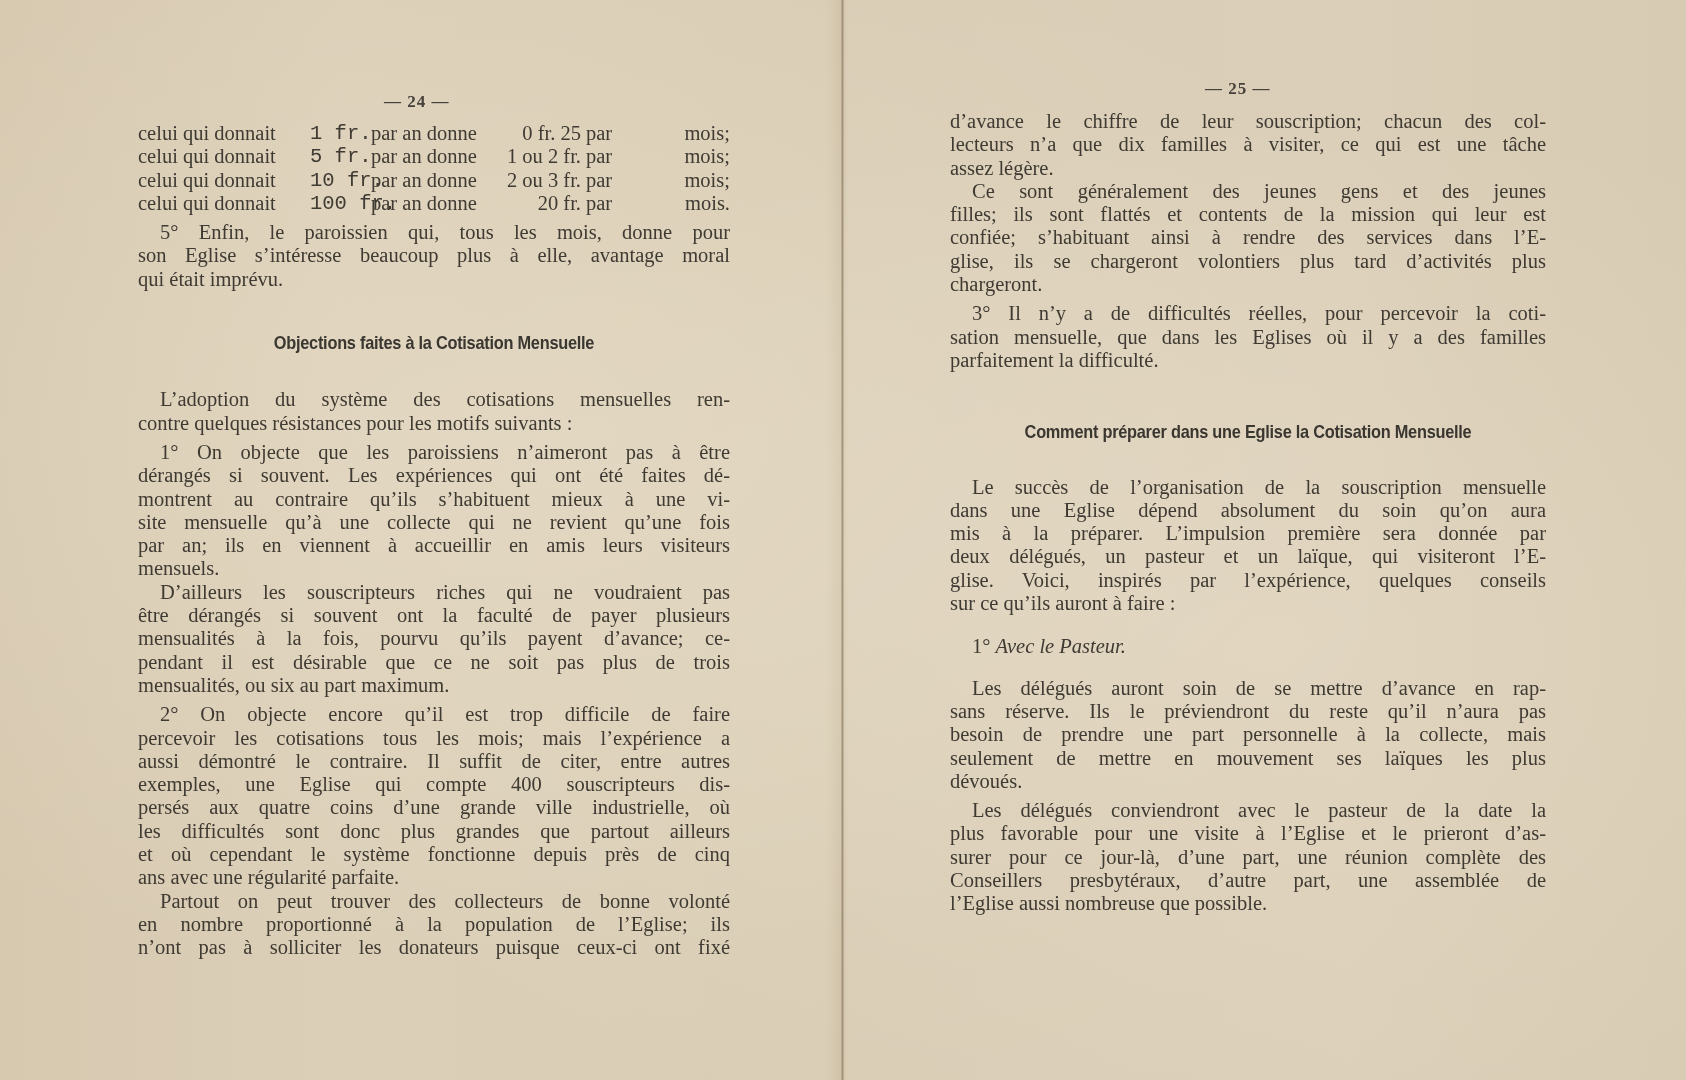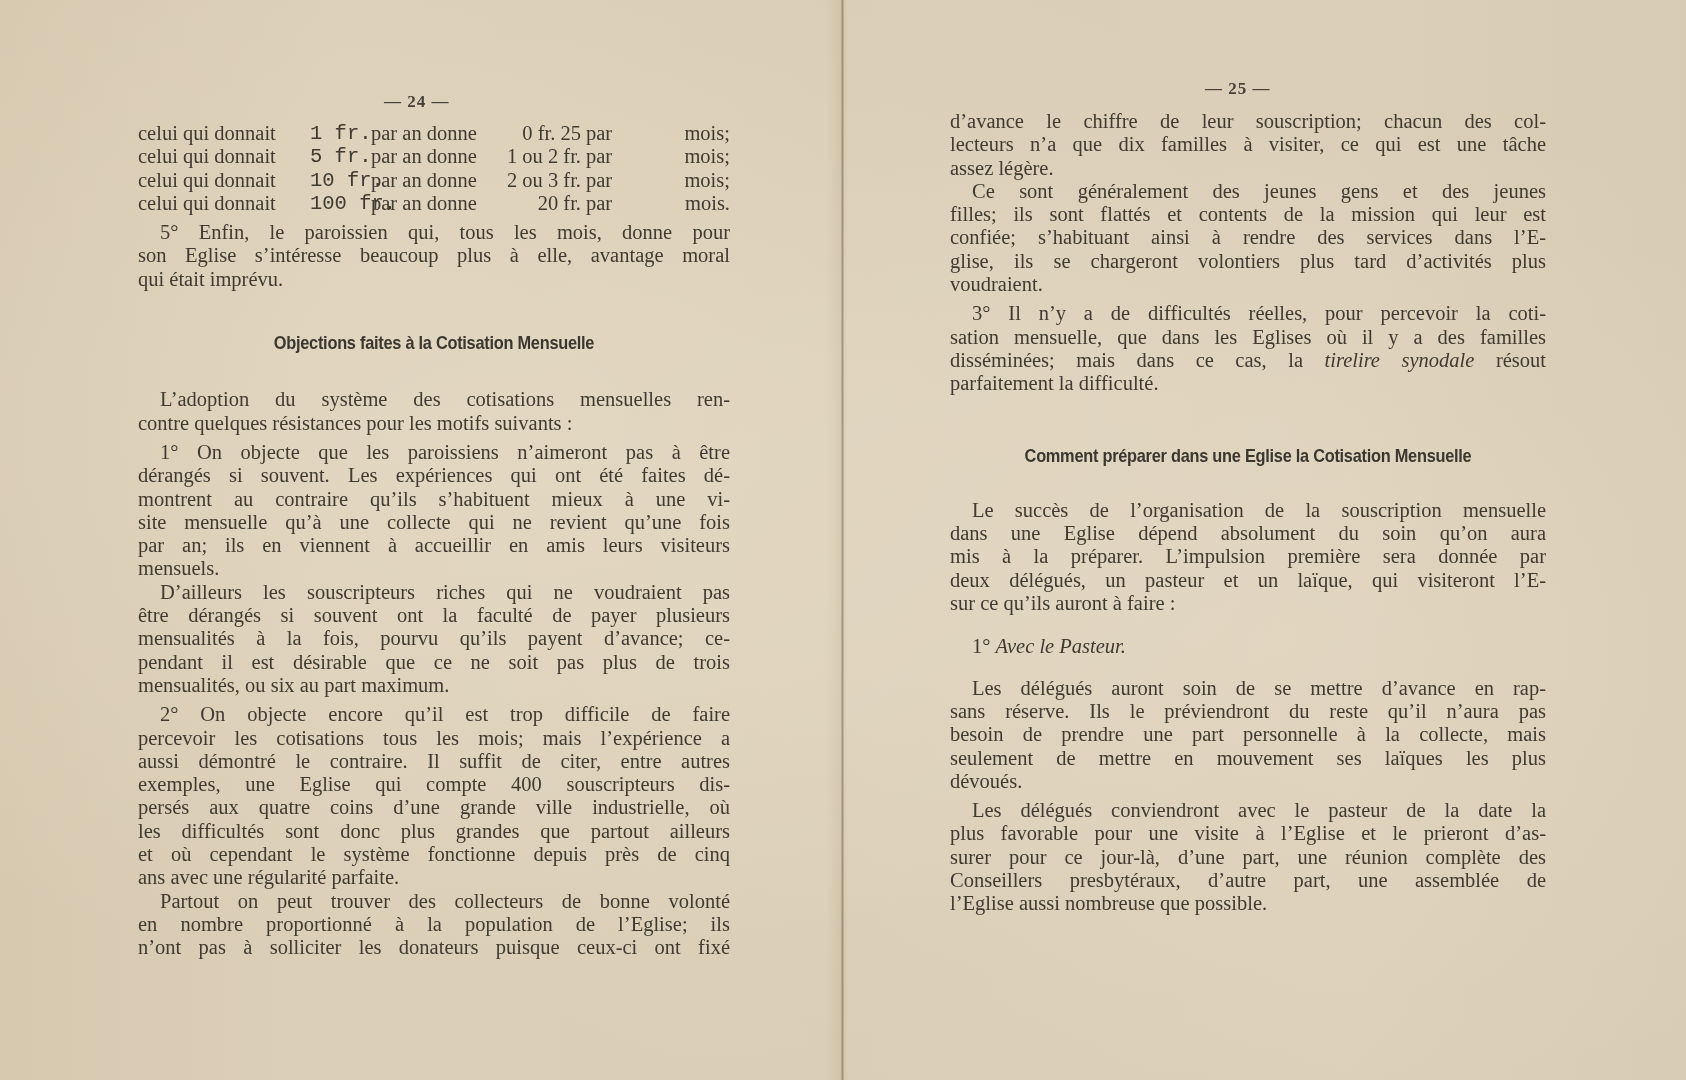--- a/index.html
+++ b/index.html
@@ -166,37 +166,37 @@
         <span class="line">d’avance le chiffre de leur souscription; chacun des col-</span>
         <span class="line">lecteurs n’a que dix familles à visiter, ce qui est une tâche</span>
         <span class="line last">assez légère.</span>
       </div>
 
       <div>
         <span class="line indent">Ce sont généralement des jeunes gens et des jeunes</span>
         <span class="line">filles; ils sont flattés et contents de la mission qui leur est</span>
         <span class="line">confiée; s’habituant ainsi à rendre des services dans l’E-</span>
         <span class="line">glise, ils se chargeront volontiers plus tard d’activités plus</span>
-        <span class="line last">voudraient.</span>
+        <span class="line last">chargeront.</span>
       </div>
 
       <div class="gap-s">
         <span class="line indent">3° Il n’y a de difficultés réelles, pour percevoir la coti-</span>
         <span class="line">sation mensuelle, que dans les Eglises où il y a des familles</span>
-        <span class="line"><span>disséminées; mais dans ce cas, la </span><em>tirelire synodale</em><span> résout</span></span>
         <span class="line last">parfaitement la difficulté.</span>
       </div>
 
       <div class="heading">Comment préparer dans une Eglise la Cotisation Mensuelle</div>
 
       <div>
         <span class="line indent">Le succès de l’organisation de la souscription mensuelle</span>
         <span class="line">dans une Eglise dépend absolument du soin qu’on aura</span>
         <span class="line">mis à la préparer. L’impulsion première sera donnée par</span>
         <span class="line">deux délégués, un pasteur et un laïque, qui visiteront l’E-</span>
+        <span class="line">glise. Voici, inspirés par l’expérience, quelques conseils</span>
         <span class="line last">sur ce qu’ils auront à faire :</span>
       </div>
 
       <div class="line last indent" style="margin-top:20px;margin-bottom:18px;"><span>1°</span> <em>Avec le Pasteur.</em></div>
 
       <div>
         <span class="line indent">Les délégués auront soin de se mettre d’avance en rap-</span>
         <span class="line">sans réserve. Ils le préviendront du reste qu’il n’aura pas</span>
         <span class="line">besoin de prendre une part personnelle à la collecte, mais</span>
         <span class="line">seulement de mettre en mouvement ses laïques les plus</span>

